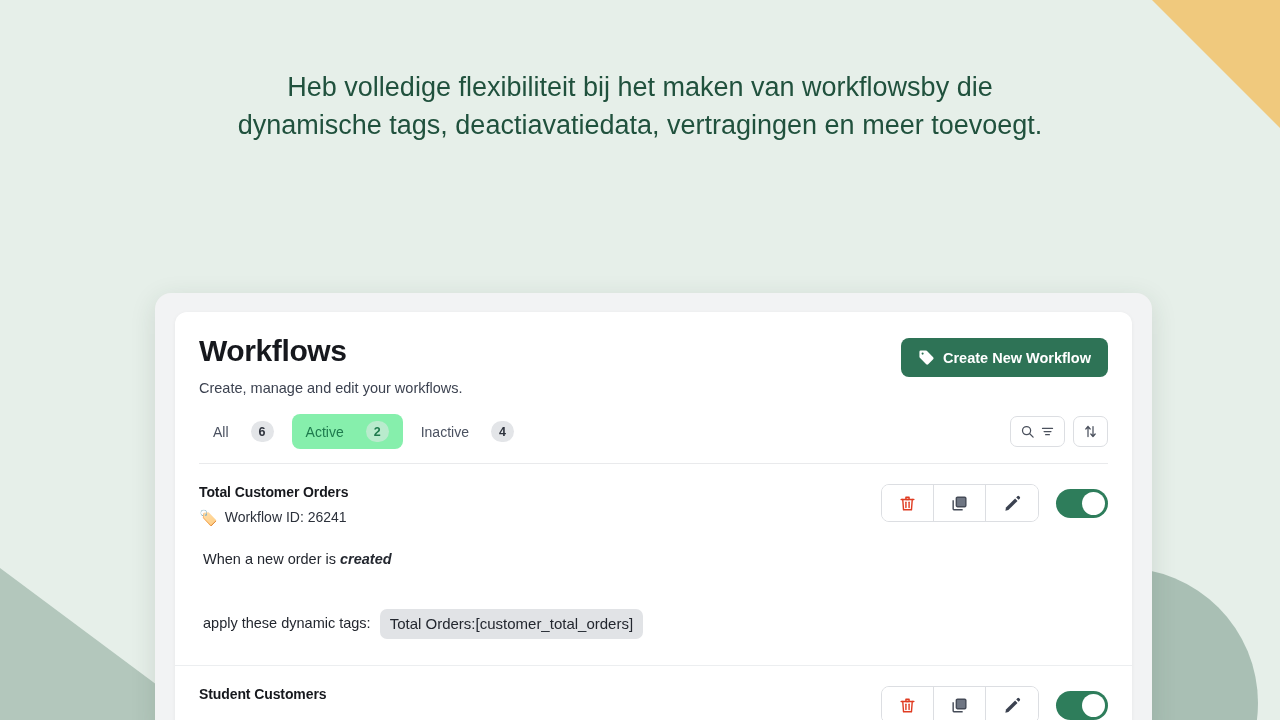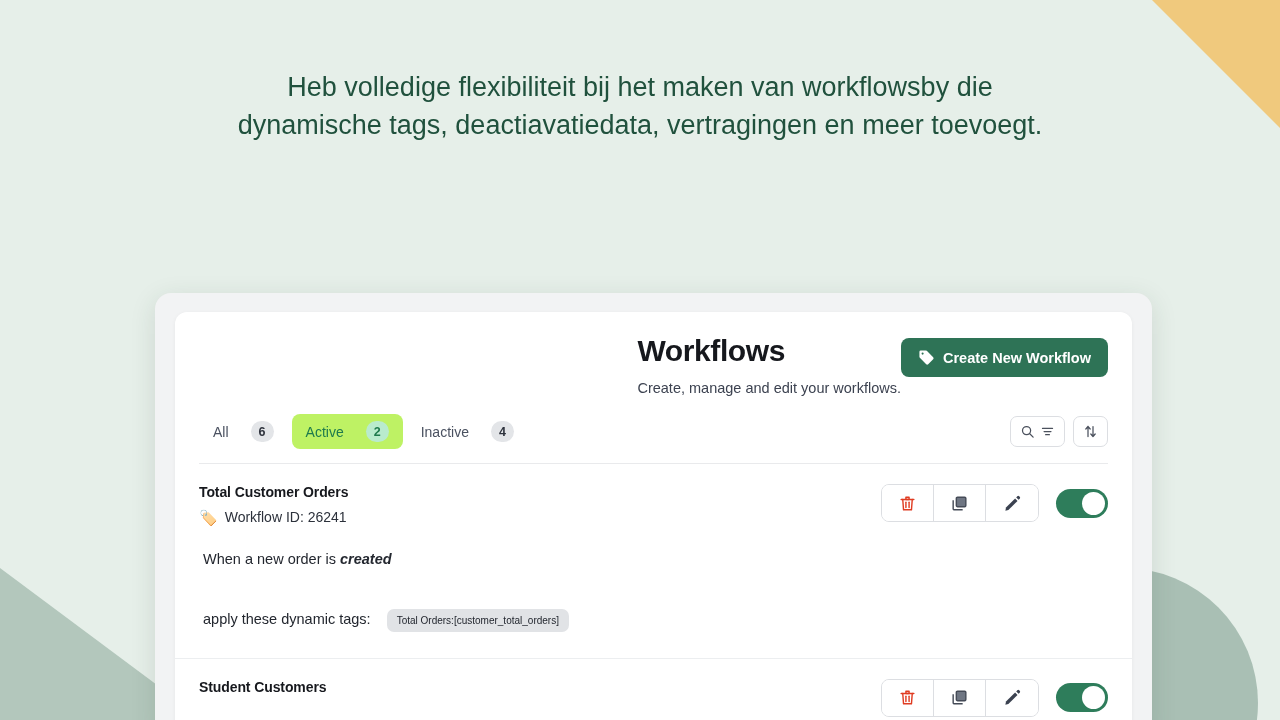--- a/index.html
+++ b/index.html
@@ -91,21 +91,21 @@
     box-shadow: 0 1px 4px rgba(0,0,0,0.05);
   }
 
   
   .card-head {
     padding: 22px 24px 0 24px;
   }
   .head-row {
     display: flex;
     align-items: flex-start;
-    justify-content: flex-end;
+    justify-content: space-between;
   }
   .page-title {
     font-size: 30px;
     font-weight: 700;
     color: #16181d;
     letter-spacing: -0.4px;
     line-height: 1.1;
   }
   .page-sub {
     margin-top: 13px;
@@ -152,21 +152,21 @@
     padding: 7px 14px;
     border-radius: 8px;
     font-size: 14px;
     color: #4a5160;
     cursor: pointer;
     background: transparent;
     border: none;
     font-family: inherit;
   }
   .tab.active {
-    background: #bef264;
+    background: #86efac;
     color: #1e7a4d;
     font-weight: 400;
     justify-content: space-between;
   }
   .tab-badge {
     background: #e3e5e8;
     color: #2d323c;
     border-radius: 999px;
     font-size: 12.5px;
     font-weight: 700;
@@ -264,29 +264,29 @@
     border-radius: 50%;
     background: #fff;
   }
 
   .wf-body { padding: 24px 0 26px 4px; }
   .wf-line {
     font-size: 14.5px;
     color: #23272f;
     line-height: 1.5;
   }
-  .wf-line.second { margin-top: 38px; display: flex; align-items: center; flex-wrap: wrap; gap: 8px; }
+  .wf-line.second { margin-top: 38px; display: flex; align-items: center; flex-wrap: wrap; gap: 1px; }
   .wf-line b { font-weight: 700; font-style: italic; }
   .chip {
     display: inline-block;
     background: #e1e3e6;
     color: #23272f;
     border-radius: 7px;
     padding: 4px 10px;
-    font-size: 10px;
+    font-size: 15px;
     margin-left: 8px;
     white-space: nowrap;
   }
 </style>
 </head>
 <body>
 
 <div class="bg-layer">
   <div class="deco-tri-tr"></div>
   <div class="deco-tri-bl"></div>

